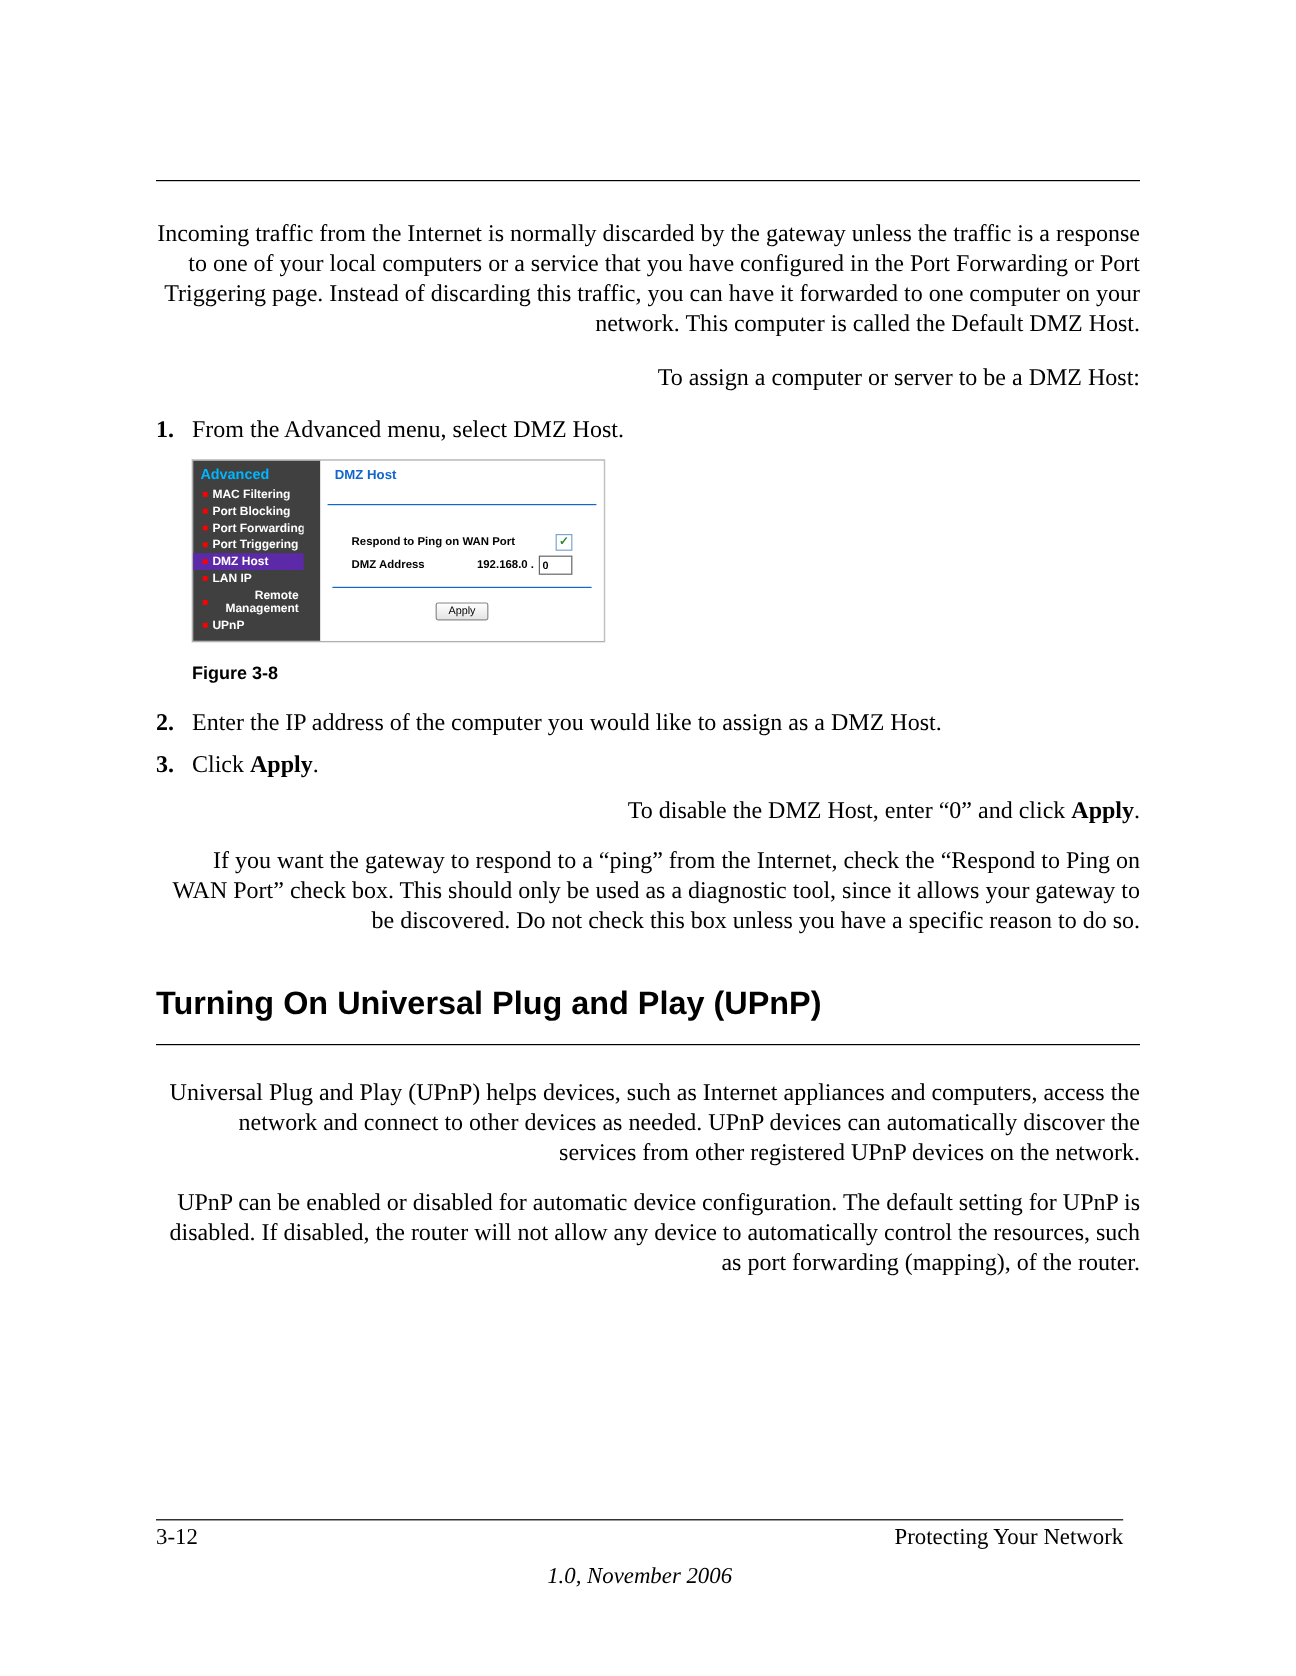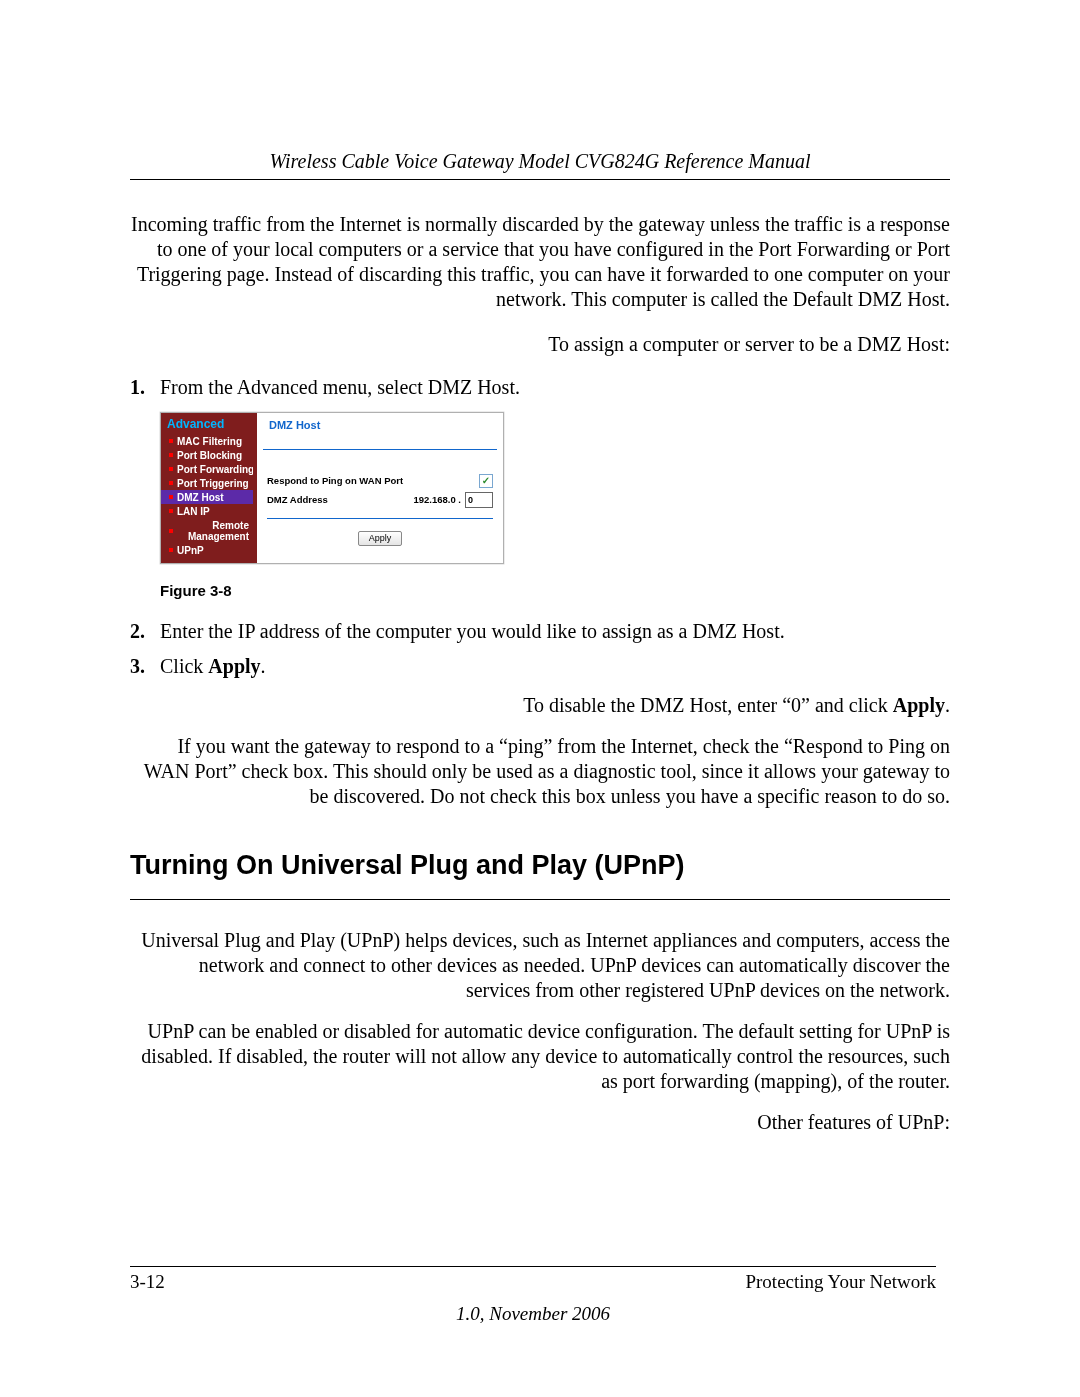--- a/index.html
+++ b/index.html
@@ -50,25 +50,25 @@
   .figure-wrap { margin: 12px 0 4px 30px; }
   .shot {
     display: flex;
     width: 342px;
     border: 1px solid #b0b0b0;
     font-family: Arial, Helvetica, sans-serif;
     box-shadow: 0 0 0 0.5px #d8d8d8;
   }
   .shot-menu {
     width: 92px;
-    background: #7f1d1d;
+    background: #404040;
     color: #fff;
     font-size: 10px;
     font-weight: bold;
-    padding: 4px 4px 6px 0;
+    padding: 4px 14px 6px 0;
   }
   .menu-title {
     color: #00b6ff;
     font-size: 12px;
     padding: 0 6px 2px 6px;
     font-weight: bold;
   }
   .menu-item {
     display: flex;
     align-items: center;
@@ -96,21 +96,21 @@
     color: #1166cc;
     font-weight: bold;
     font-size: 11px;
     padding: 6px 6px 16px 6px;
     border-bottom: 1px solid #1166cc;
     margin: 0 6px 22px 6px;
   }
   .panel-row {
     display: flex;
     align-items: center;
-    padding: 2px 10px;
+    padding: 2px 26px;
     font-weight: bold;
     font-size: 9.5px;
   }
   .panel-row .lbl { flex: 1; }
   .chk {
     width: 12px; height: 12px;
     border: 1px solid #7aa7d0;
     background: #fff;
     display: flex;
     align-items: center;
@@ -171,21 +171,20 @@
     font-style: italic;
     font-size: 19px;
     margin-top: 10px;
   }
 </style>
 </head>
 <body>
 
 <div class="page">
 
-  <div class="running-head">Wireless Cable Voice Gateway Model CVG824G Reference Manual</div>
   <hr class="hr-top">
 
   <div class="body-text">
 
     <div class="para para-first">Incoming traffic from the Internet is normally discarded by the gateway unless the traffic is a response to one of your local computers or a service that you have configured in the Port Forwarding or Port Triggering page. Instead of discarding this traffic, you can have it forwarded to one computer on your network. This computer is called the Default DMZ Host.</div>
 
     <div class="para" style="margin-top:20px">To assign a computer or server to be a DMZ Host:</div>
 
     <div class="ol">
       <div class="item">
@@ -270,21 +269,20 @@
       <span>To disable the DMZ Host, enter “0” and click </span><span class="bold">Apply</span><span>.</span>
     </div>
 
     <div class="para" style="margin-top:16px">If you want the gateway to respond to a “ping” from the Internet, check the “Respond to Ping on WAN Port” check box. This should only be used as a diagnostic tool, since it allows your gateway to be discovered. Do not check this box unless you have a specific reason to do so.</div>
 
     <div class="h2">Turning On Universal Plug and Play (UPnP)</div>
     <hr class="hr-mid">
 
     <div class="para">Universal Plug and Play (UPnP) helps devices, such as Internet appliances and computers, access the network and connect to other devices as needed. UPnP devices can automatically discover the services from other registered UPnP devices on the network.</div>
     <div class="para" style="margin-top:16px">UPnP can be enabled or disabled for automatic device configuration. The default setting for UPnP is disabled. If disabled, the router will not allow any device to automatically control the resources, such as port forwarding (mapping), of the router.</div>
-    <div class="para" style="margin-top:16px">Other features of UPnP:</div>
 
   </div>
 
   <div class="footer">
     <hr class="hr-foot">
     <div class="foot-row">
       <span>3-12</span>
       <span>Protecting Your Network</span>
     </div>
     <div class="foot-center">1.0, November 2006</div>

